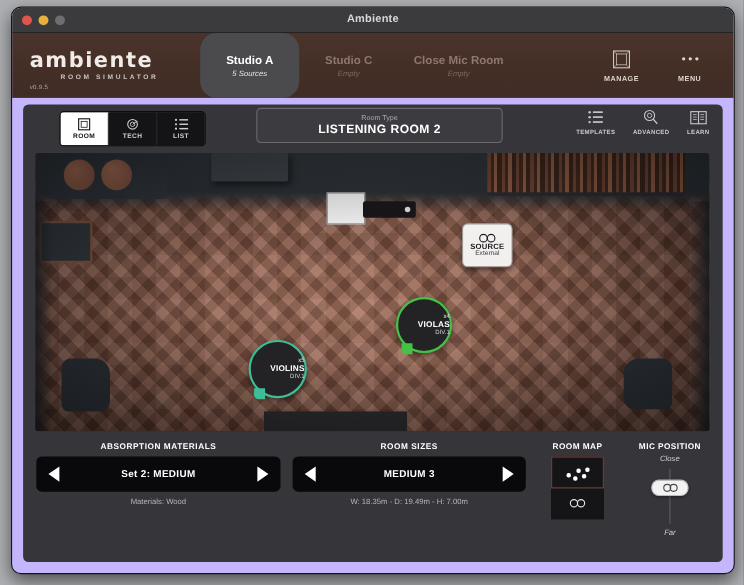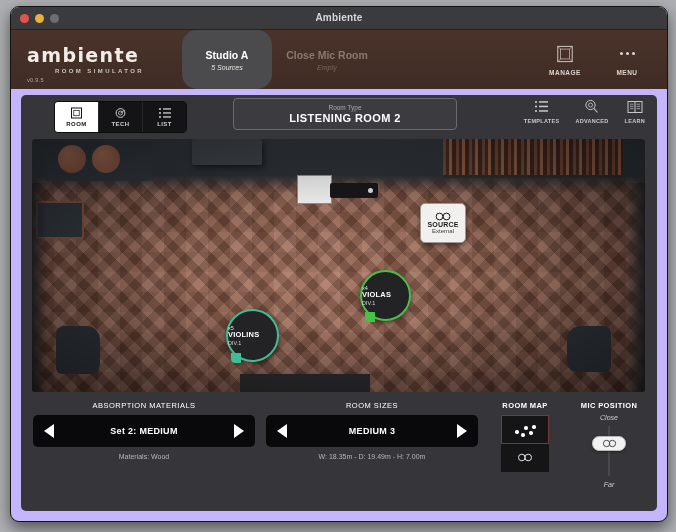--- a/index.html
+++ b/index.html
@@ -225,21 +225,21 @@
     background: linear-gradient(90deg,#232326, rgba(35,35,38,0)); }
   .side-dark-r { position:absolute; right:0; top:44px; bottom:0; width: 20px;
     background: linear-gradient(270deg,#232326, rgba(35,35,38,0)); }
 
   
   .marker {
     position: absolute;
     border-radius: 50%;
     background: #232326;
     display: flex; flex-direction: column;
-    align-items: flex-start; justify-content: center;
+    align-items: flex-end; justify-content: center;
     cursor: pointer;
     box-shadow: 0 2px 5px rgba(0,0,0,.5);
     text-align: center;
   }
   .marker .m-cnt { font-size: 5.5px; color: #e4e4e7; line-height: 1.1; }
   .marker .m-name { font-size: 7.5px; color: #ffffff; font-weight: bold; line-height: 1.15; letter-spacing: .2px; }
   .marker .m-div { font-size: 5.5px; color: #d5d5d8; line-height: 1.2; }
   .marker .tail {
     position: absolute; left: 3px; bottom: -3px;
     width: 10px; height: 10px; border-radius: 0 0 0 4px;
@@ -258,21 +258,21 @@
   .srcbox .s-name { font-size: 7px; font-weight: bold; color: #1b1b1d; letter-spacing:.2px; }
   .srcbox .s-sub { font-size: 6px; color: #3a3a3d; }
 
   
   .controls {
     position: absolute; left: 0; top: 302px;
     width: 100%; height: 114px;
   }
   .ctl-group { position: absolute; }
   .ctl-title {
-    font-size: 7.5px; font-weight: normal; color: #ffffff;
+    font-size: 7.5px; font-weight: bold; color: #ffffff;
     text-align: center; letter-spacing: .5px;
   }
   .stepper {
     margin-top: 5px;
     height: 32px; background: #09090b;
     border-radius: 5px;
     display: flex; align-items: center; justify-content: space-between;
     padding: 0 11px;
   }
   .arrow { width: 0; height: 0; cursor: pointer; }
@@ -331,20 +331,24 @@
     <div class="brand">
       <div class="brand-name">ambiente</div>
       <div class="brand-sub">ROOM SIMULATOR</div>
       <div class="brand-ver">v0.9.5</div>
     </div>
 
     <div class="tabs">
       <div class="tab active">
         <div class="tab-name">Studio A</div>
         <div class="tab-sub">5 Sources</div>
+      </div>
+      <div class="tab">
+        <div class="tab-name">Studio C</div>
+        <div class="tab-sub">Empty</div>
       </div>
       <div class="tab" style="width:110px">
         <div class="tab-name">Close Mic Room</div>
         <div class="tab-sub">Empty</div>
       </div>
 
       <div class="hdr-right">
         <div class="hdr-btn">
           <svg class="cube-icon" viewBox="0 0 20 22">
             <rect x="2" y="2.5" width="16" height="17" fill="none" stroke="#ded5d0" stroke-width="1"></rect>

